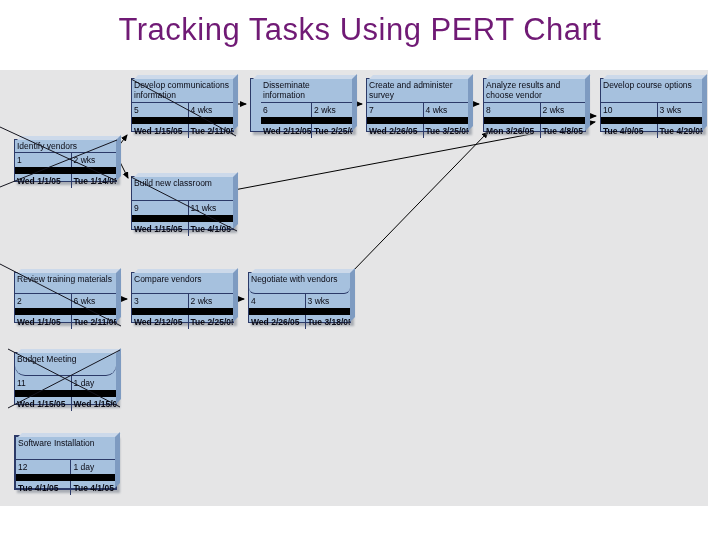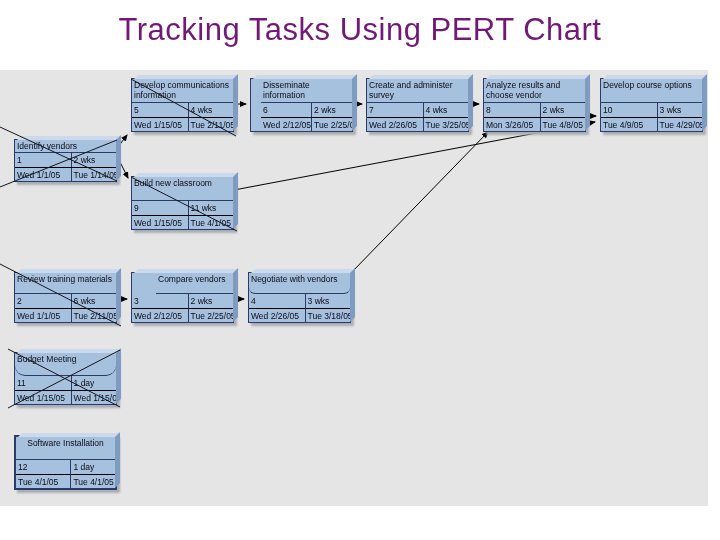--- a/index.html
+++ b/index.html
@@ -32,21 +32,21 @@
   .node::after{ 
     content:"";position:absolute;right:-5px;top:0;width:5px;height:100%;
     background:#7e9bc1;transform:skewY(-45deg);transform-origin:left top;
   }
   .nt{
     height:22px;border-bottom:1px solid #2c3a68;
     font-size:8.5px;line-height:10px;padding:1px 2px 0 2px;
     overflow:hidden;
   }
   .nr{display:flex;height:14px;}
-  .nr + .nr{border-top:1px solid #000000;}
+  .nr + .nr{border-top:7px solid #000000;font-weight:bold;}
   .nc{
     width:55%;box-sizing:border-box;font-size:8.5px;line-height:12px;
     padding:1px 0 0 2px;overflow:hidden;white-space:nowrap;
   }
   .nc.r{width:45%;border-left:1px solid #2c3a68;}
   .sel{border-width:2px;} 
 </style>
 </head>
 <body>
 
@@ -164,21 +164,21 @@
     <div class="nc">2</div>
     <div class="nc r">6 wks</div>
   </div>
   <div class="nr">
     <div class="nc">Wed 1/1/05</div>
     <div class="nc r">Tue 2/11/05</div>
   </div>
 </div>
 
 <div class="node" style="left:131px;top:272px;height:51px;">
-  <div class="nt" style="height:19px;margin-left:24px;">Compare vendors</div>
+  <div class="nt" style="height:19px;">Compare vendors</div>
   <div class="nr">
     <div class="nc">3</div>
     <div class="nc r">2 wks</div>
   </div>
   <div class="nr">
     <div class="nc">Wed 2/12/05</div>
     <div class="nc r">Tue 2/25/05</div>
   </div>
 </div>
 
@@ -200,21 +200,21 @@
     <div class="nc">11</div>
     <div class="nc r">1 day</div>
   </div>
   <div class="nr">
     <div class="nc">Wed 1/15/05</div>
     <div class="nc r">Wed 1/15/05</div>
   </div>
 </div>
 
 <div class="node sel" style="left:14px;top:435px;height:55px;">
-  <div class="nt" style="height:21px;text-align:center;">Software Installation</div>
+  <div class="nt" style="height:21px;">Software Installation</div>
   <div class="nr">
     <div class="nc">12</div>
     <div class="nc r">1 day</div>
   </div>
   <div class="nr">
     <div class="nc">Tue 4/1/05</div>
     <div class="nc r">Tue 4/1/05</div>
   </div>
 </div>
 

